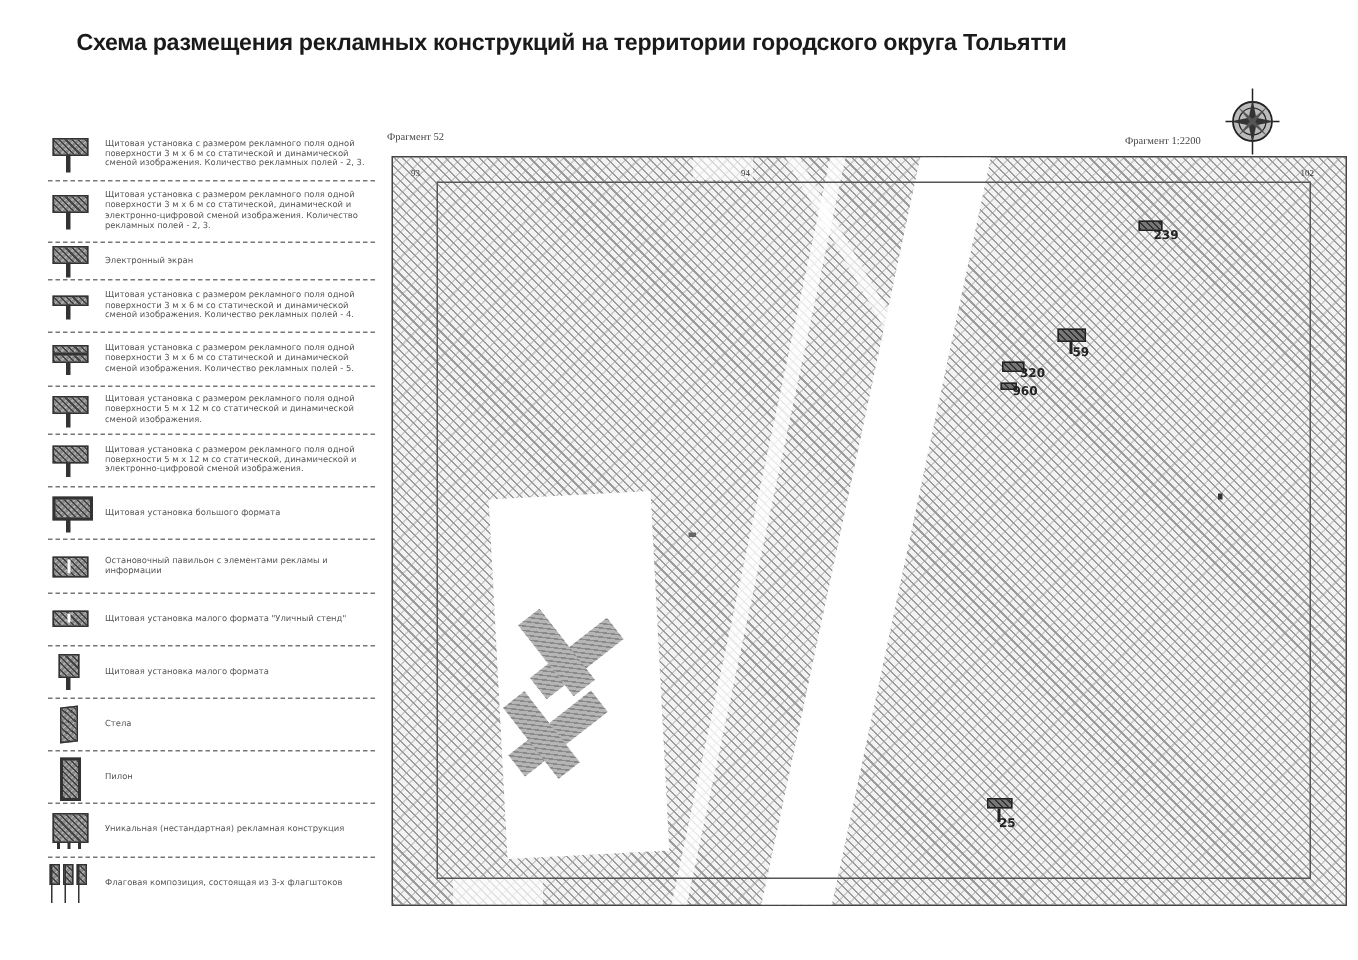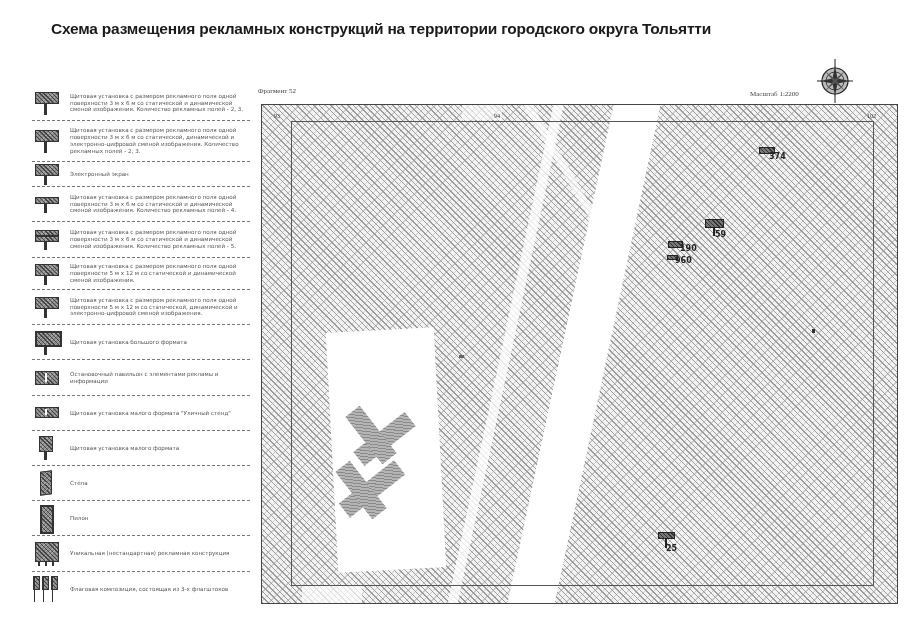--- a/index.html
+++ b/index.html
@@ -146,21 +146,21 @@
       <div class="board hatch" style="top:1px;left:10px;width:5px;height:12px"></div>
         <div class="post" style="top:1px;left:11px;height:26px;width:1px"></div>
       <div class="board hatch" style="top:1px;left:19px;width:5px;height:12px"></div>
         <div class="post" style="top:1px;left:20px;height:26px;width:1px"></div>
     </div>
     <div class="lg-text">Флаговая композиция, состоящая из 3-х флагштоков</div>
   </div>
 </div>
 
 <div class="frag-label">Фрагмент 52</div>
-<div class="scale-label">Масштаб 1:2200</div>
+<div class="scale-label">Фрагмент 1:2200</div>
 
 <svg class="compass" viewBox="0 0 40 46">
   <line x1="20" y1="1" x2="20" y2="45" stroke="#222" stroke-width="1"></line>
   <line x1="2" y1="23" x2="38" y2="23" stroke="#222" stroke-width="1"></line>
   <circle cx="20" cy="23" r="13" fill="#bbb" stroke="#222" stroke-width="1.2"></circle>
   <circle cx="20" cy="23" r="9" fill="none" stroke="#222" stroke-width="0.8"></circle>
   <polygon points="20,8 23,23 20,38 17,23" fill="#333"></polygon>
   <polygon points="5,23 20,20 35,23 20,26" fill="#333"></polygon>
   <polygon points="10,13 21,22 30,33 19,24" fill="#555"></polygon>
   <polygon points="30,13 21,24 10,33 19,22" fill="#555"></polygon>
@@ -181,30 +181,30 @@
 
   <div class="plaza" style="left:200px;top:-5px;width:40px;height:20px;opacity:.6"></div>
   <div class="plaza" style="left:40px;top:480px;width:60px;height:20px;opacity:.7"></div>
 
   <span class="grid-num" style="left:12px;top:8px">93</span>
   <span class="grid-num" style="left:232px;top:8px">94</span>
   <span class="grid-num" style="left:605px;top:8px">102</span>
 
   <div class="marker" style="left:497px;top:42px">
     <div class="m-board" style="left:0;top:0;width:14px;height:5px"></div>
-    <span class="m-num" style="left:10px;top:5px">374</span>
+    <span class="m-num" style="left:10px;top:5px">239</span>
   </div>
   <div class="marker" style="left:443px;top:114px">
     <div class="m-board" style="left:0;top:0"></div>
     <div class="m-post" style="left:8px;top:8px;height:9px"></div>
     <span class="m-num" style="left:10px;top:11px">59</span>
   </div>
   <div class="marker" style="left:406px;top:136px">
     <div class="m-board" style="left:0;top:0;width:13px;height:5px"></div>
-    <span class="m-num" style="left:12px;top:3px">190</span>
+    <span class="m-num" style="left:12px;top:3px">320</span>
   </div>
   <div class="marker" style="left:405px;top:150px">
     <div class="m-board" style="left:0;top:0;width:9px;height:3px"></div>
     <span class="m-num" style="left:8px;top:1px">960</span>
   </div>
   <div class="marker" style="left:396px;top:427px">
     <div class="m-board" style="left:0;top:0;width:15px;height:5px"></div>
     <div class="m-post" style="left:7px;top:7px;height:9px"></div>
     <span class="m-num" style="left:8px;top:12px">25</span>
   </div>

